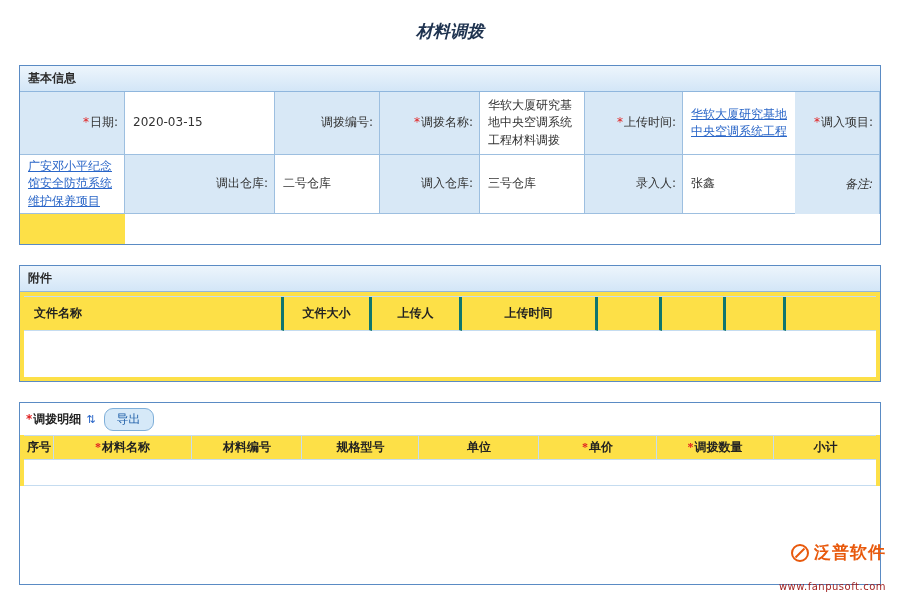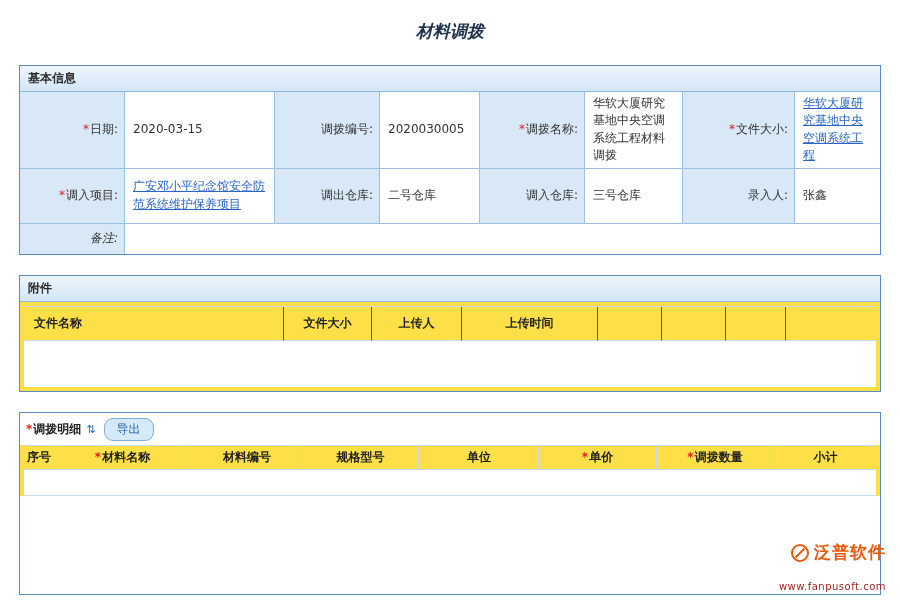--- a/index.html
+++ b/index.html
@@ -46,42 +46,42 @@
 
   
   .table-inset { margin:4px; }
   .grid-attach {
     display:grid; grid-template-columns:260px 88px 90px 136px 64px 64px 60px 1fr;
     border-top:1px solid #C5DCF0;
   }
   .attach-h {
     height:34px; display:flex; align-items:center; justify-content:center;
     font-weight:bold; color:#222;
-    border-right:1px solid #0f766e; border-bottom:1px solid #C5DCF0;
+    border-right:3px solid #0f766e; border-bottom:1px solid #C5DCF0;
   }
   .attach-h.first { justify-content:flex-start; padding-left:10px; }
   .attach-h.lastcol { border-right:none; }
   .attach-body { height:46px; background:#fff; }
 
   
   .detail-toolbar { display:flex; align-items:center; gap:4px; padding:5px 6px 4px; background:#fff; }
   .detail-title { font-weight:bold; color:#222;text-align:right; }
   .sort-icon { color:#2A66C8; font-size:11px; cursor:pointer; margin:0 4px 0 1px; }
   .export-btn {
     background:#D6E9F8; border:1px solid #7FAFD9; color:#1F5FA8;
     padding:2px 12px; border-radius:9px; font-size:12px; cursor:pointer;
   }
   .grid-detail {
     display:grid; grid-template-columns:30px 138px 110px 117px 120px 118px 117px 1fr;
     border-top:1px solid #C5DCF0; margin:0 4px;
   }
   .detail-h {
     height:24px; display:flex; align-items:center; justify-content:center;
     font-weight:bold; color:#222;
-    border-right:1px solid #C5DCF0; border-bottom:1px solid #C5DCF0;
+    border-right:1px solid #C5DCF0; border-bottom:1px solid #C5DCF0;font-family:Liberation Serif, serif;
   }
   .detail-h.lastcol { border-right:none; }
   .detail-empty-row { height:26px; border-bottom:1px solid #C5DCF0; margin:0 4px; background:#fff; }
   .detail-body { height:98px; background:#fff; }
 
   
   .watermark { position:absolute; right:14px; bottom:8px; text-align:right; }
   .wm-top { display:flex; align-items:center; justify-content:flex-end; gap:4px; }
   .wm-brand { font-size:17px; font-weight:bold; color:#E8590C; letter-spacing:1px; }
   .wm-url { font-size:10px; color:#9E1B1B; letter-spacing:0.5px; margin-top:17px; }
@@ -100,31 +100,30 @@
       <div class="cell label r1">
         <span class="req">*</span>
         <span>日期:</span>
       </div>
       <div class="cell value r1">2020-03-15</div>
 
       <div class="cell label r1">
         <span class="req"></span>
         <span>调拨编号:</span>
       </div>
-      <div class="cell value r1">2020030005</div>
 
       <div class="cell label r1">
         <span class="req">*</span>
         <span>调拨名称:</span>
       </div>
       <div class="cell value r1">华软大厦研究基地中央空调系统工程材料调拨</div>
 
       <div class="cell label r1">
         <span class="req">*</span>
-        <span>文件大小:</span>
+        <span>上传时间:</span>
       </div>
       <div class="cell value r1 lastcol">
         <a class="link">华软大厦研究基地中央空调系统工程</a>
       </div>
 
       <div class="cell label r2">
         <span class="req">*</span>
         <span>调入项目:</span>
       </div>
       <div class="cell value r2">

